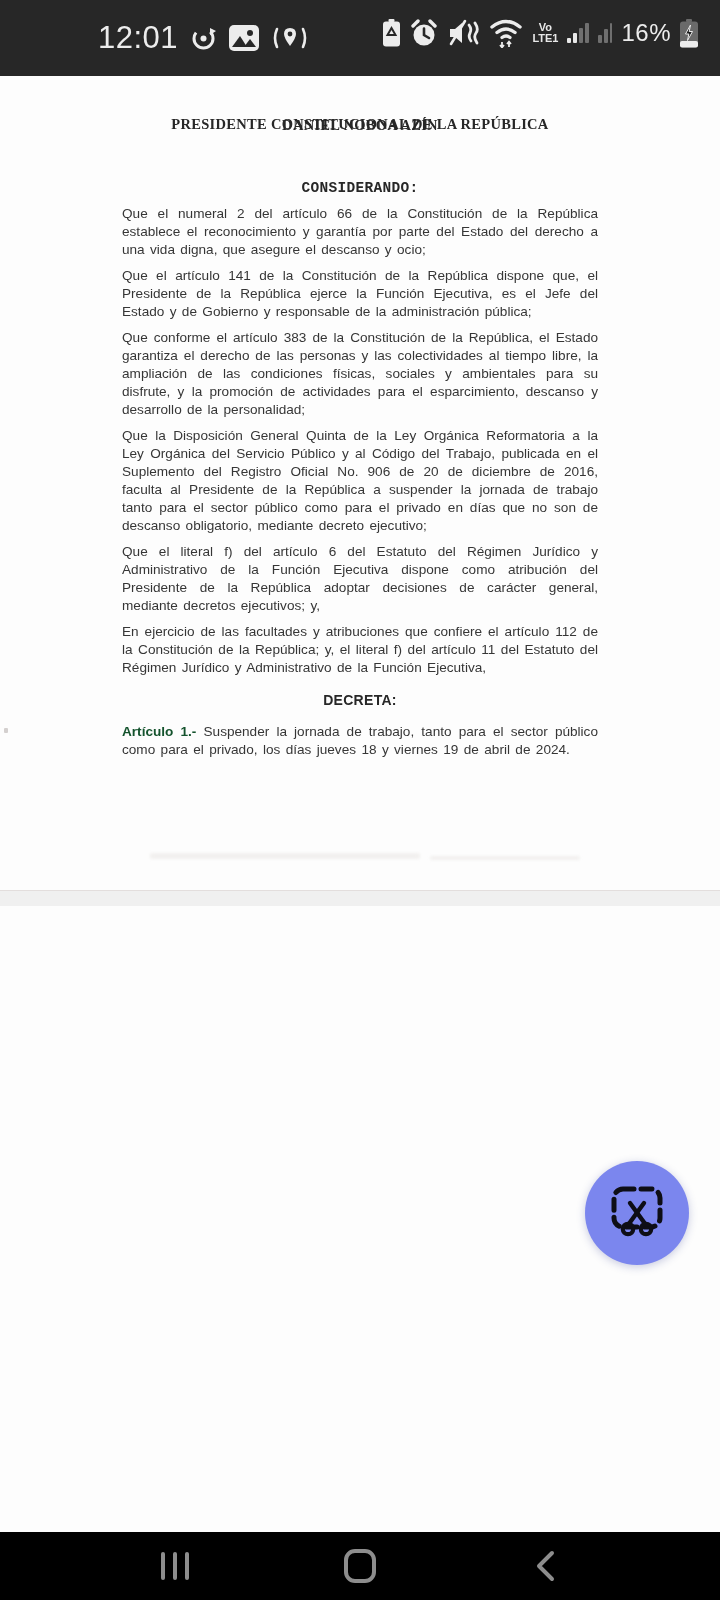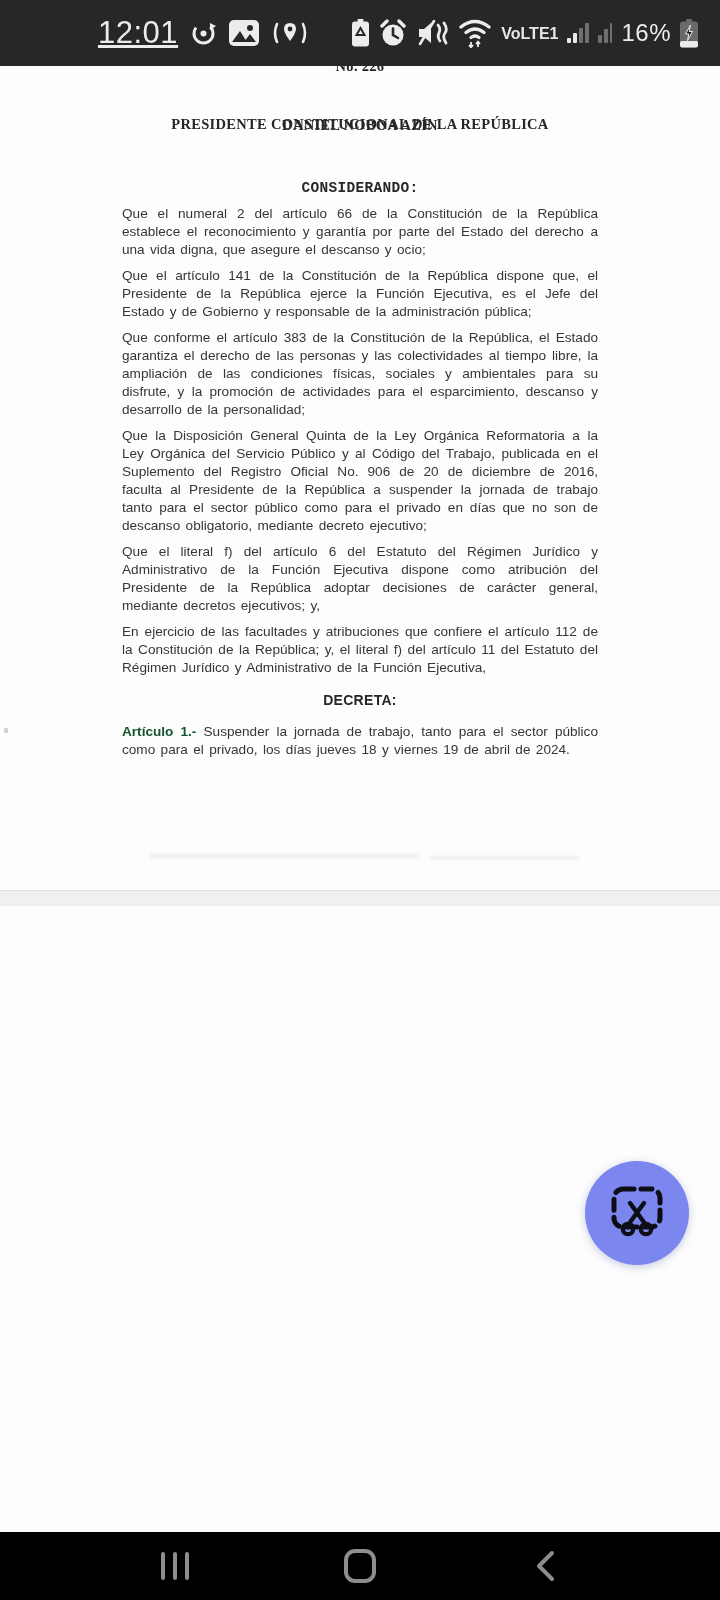--- a/index.html
+++ b/index.html
@@ -1,27 +1,27 @@
 <!DOCTYPE html>
 <html><head>
 <meta charset="utf-8">
 <style>
   html,body{margin:0;padding:0;}
   body{width:720px;height:1600px;position:relative;background:#fcfcfc;
        font-family:"Liberation Sans",sans-serif;-webkit-font-smoothing:antialiased;}
   .screen{position:absolute;inset:0;width:720px;height:1600px;overflow:hidden;background:#fcfcfc;}
 
   
-  .status-bar{position:absolute;left:0;top:0;width:720px;height:66px;background:#272727;z-index:30;
-              display:flex;align-items:center;color:#ececec;text-decoration:underline;}
+  .status-bar{position:absolute;left:0;top:0;width:720px;height:76px;background:#272727;z-index:30;
+              display:flex;align-items:center;color:#ececec;}
   .sb-left{display:flex;align-items:center;gap:12px;margin-left:98px;}
   .sb-time{font-size:31px;font-weight:400;letter-spacing:.5px;}
   .sb-right{display:flex;align-items:center;gap:9px;position:absolute;right:22px;top:0;height:66px;}
   .sb-icon{display:flex;align-items:center;justify-content:center;}
-  .volte{display:flex;flex-direction:row;line-height:11px;font-size:16px;font-weight:700;color:#e8e8e8;}
+  .volte{display:flex;flex-direction:column;line-height:11px;font-size:11px;font-weight:700;color:#e8e8e8;text-align:center;}
   .sigbars{display:flex;align-items:flex-end;gap:2px;height:20px;}
   .sigbars i{display:block;width:4px;background:#e8e8e8;border-radius:1px;}
   .sigbars.dim i{background:#6f6f6f;}
   .sb-batt-text{font-size:24px;letter-spacing:.5px;}
 
   
   .doc{position:absolute;inset:0;z-index:1;}
   .page{position:absolute;left:0;width:720px;background:#fdfdfd;}
   .page1{top:0;height:890px;}
   .page-gap{position:absolute;left:0;top:890px;width:720px;height:16px;background:#f0f0f0;

